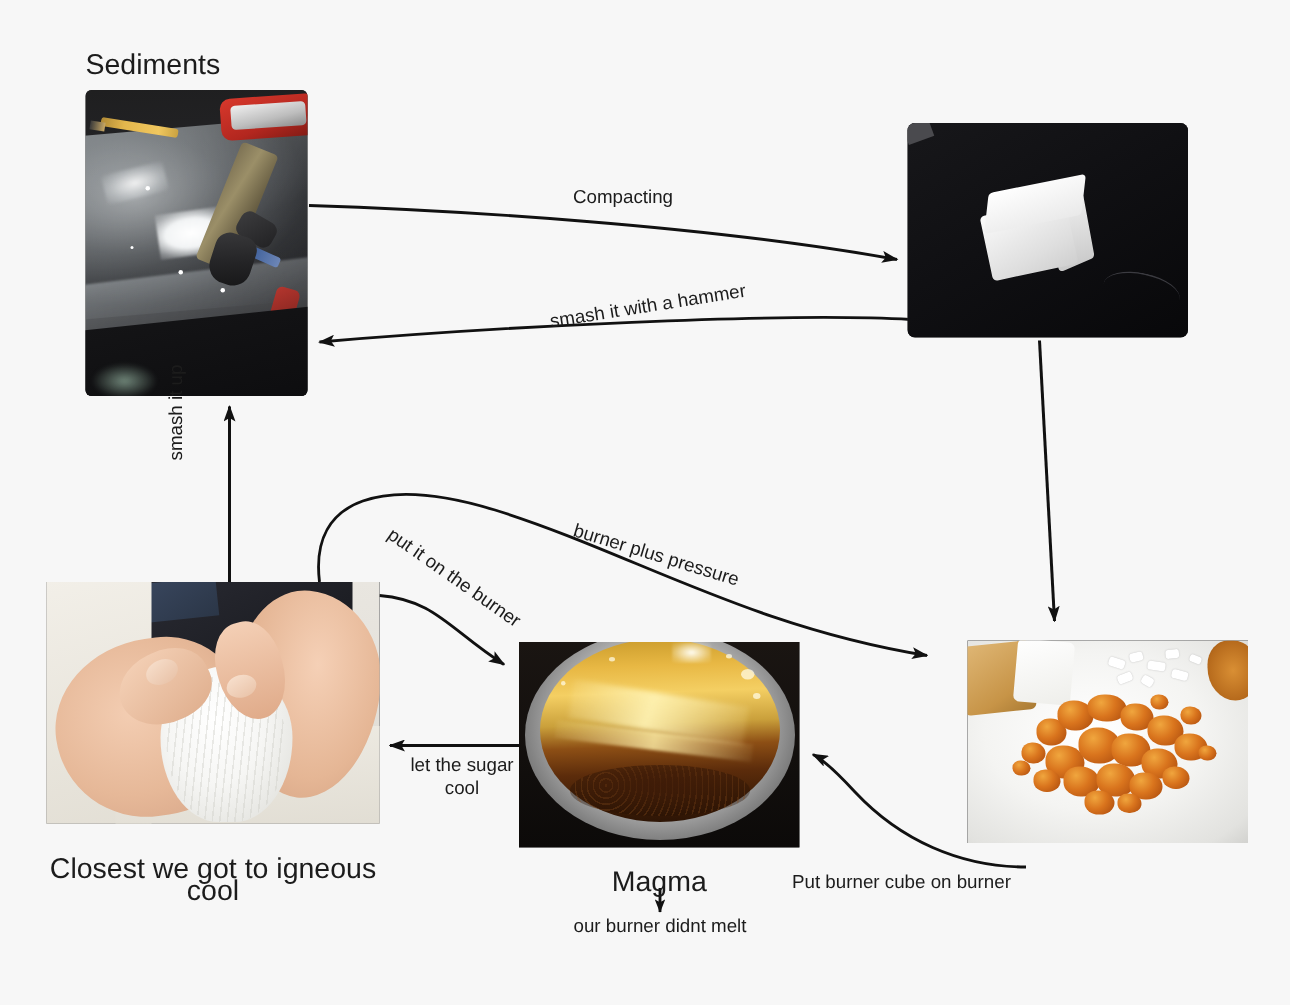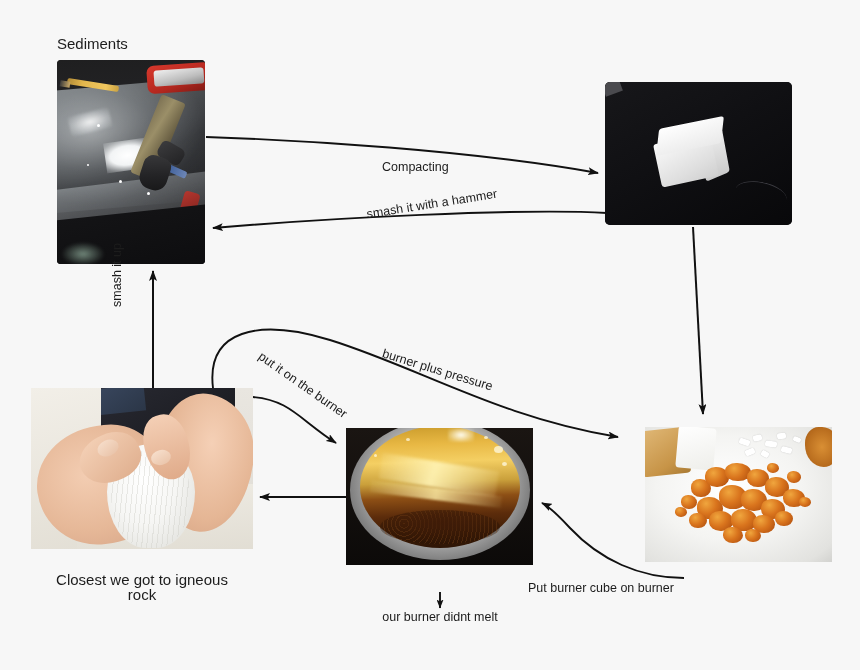--- a/index.html
+++ b/index.html
@@ -25,21 +25,21 @@
     overflow: hidden;
     background: #2b2b2b;
   }
   .photo .inner {
     position: absolute;
     inset: 0;
   }
   .caption {
     position: absolute;
     color: #1c1c1c;
-    font-size: 15px;
+    font-size: 19px;
     line-height: 15px;
     white-space: pre;
     text-align: center;
   }
   .edge-label {
     position: absolute;
     color: #1c1c1c;
     font-size: 12.5px;
     line-height: 15px;
     white-space: pre;
@@ -359,21 +359,21 @@
     border-radius: 45% 55% 50% 50%;
   }
 
   
   #cap-sediments     { left:57px;  top:36px;  width:120px; text-align:left; }
   #cap-sedrock       { left:605px; top:53px;  width:187px; }
   #cap-igneous       { left:31px;  top:572px; width:222px; }
   #cap-magma         { left:346px; top:581px; width:187px; }
   #cap-metamorphic   { left:645px; top:572px; width:187px; }
 
-  #lbl-compacting     { left:382px; top:124px;margin-top:36px; }
+  #lbl-compacting     { left:382px; top:124px; }
   #lbl-smash-hammer   { left:366px; top:197px; transform: rotate(-9deg); }
   #lbl-smash-up       { left:110px; top:310px; transform: rotate(-90deg); transform-origin:left top; width:70px; }
   #lbl-burner-press   { left:380px; top:363px; transform: rotate(17deg); }
   #lbl-put-burner     { left:250px; top:378px; transform: rotate(35deg); }
   #lbl-cool           { left:262px; top:503px; width:92px; }
   #lbl-magma-note     { left:375px; top:610px; width:130px; }
   #lbl-put-cube       { left:528px; top:581px; }
 </style>
 </head>
 <body>
@@ -461,38 +461,39 @@
       <div class="hand-right"></div>
       <div class="hand-left"></div>
       <div class="lump"></div>
       <div class="finger-right"></div>
       <div class="nail-right"></div>
       <div class="thumb-left"></div>
       <div class="nail-left"></div>
     </div>
   </div>
   <div class="caption" id="cap-igneous">Closest we got to igneous
-rock</div>
+cool</div>
 
   <div class="photo" id="photo-magma">
     <div class="inner">
       <div class="bg"></div>
       <div class="pan"></div>
       <div class="syrup"></div>
       <div class="sheen"></div>
       <div class="sheen2"></div>
       <div class="highlight"></div>
       <div class="grit"></div>
       <div class="bubble" style="left:148px;top:18px;width:9px;height:7px;"></div>
       <div class="bubble" style="left:156px;top:34px;width:5px;height:4px;"></div>
       <div class="bubble" style="left:138px;top:8px;width:4px;height:3px;"></div>
       <div class="bubble" style="left:60px;top:10px;width:4px;height:3px;"></div>
       <div class="bubble" style="left:28px;top:26px;width:3px;height:3px;"></div>
     </div>
   </div>
+  <div class="caption" id="cap-magma">Magma</div>
 
   <div class="photo" id="photo-metamorphic">
     <div class="inner">
       <div class="plate"></div>
       <div class="brownblock"></div>
       <div class="whitecube"></div>
       <div class="whitebits">
         <i style="left:2px;top:6px;width:11px;height:6px;transform:rotate(18deg);"></i>
         <i style="left:16px;top:2px;width:9px;height:6px;transform:rotate(-12deg);"></i>
         <i style="left:28px;top:8px;width:12px;height:6px;transform:rotate(8deg);"></i>
@@ -533,18 +534,20 @@
   <div class="edge-label" id="lbl-compacting">Compacting</div>
 
   <div class="edge-label" id="lbl-smash-hammer">smash it with a hammer</div>
 
   <div class="edge-label" id="lbl-smash-up">smash it up</div>
 
   <div class="edge-label" id="lbl-burner-press">burner plus pressure</div>
 
   <div class="edge-label" id="lbl-put-burner">put it on the burner</div>
 
+  <div class="edge-label" id="lbl-cool">let the sugar
+cool</div>
 
   <div class="edge-label" id="lbl-put-cube">Put burner cube on burner</div>
 
   <div class="edge-label" id="lbl-magma-note">our burner didnt melt</div>
 
 </div>
 
 </body></html>

